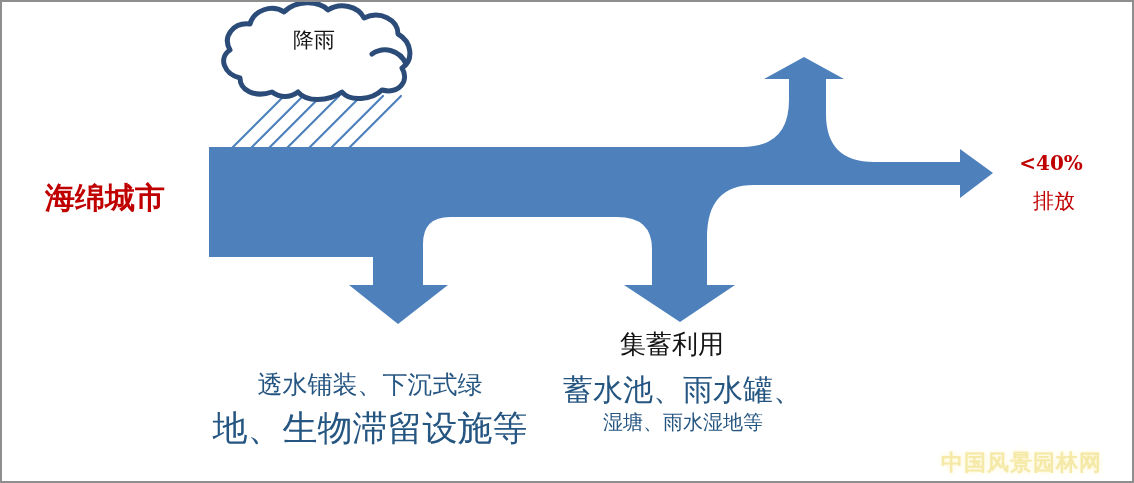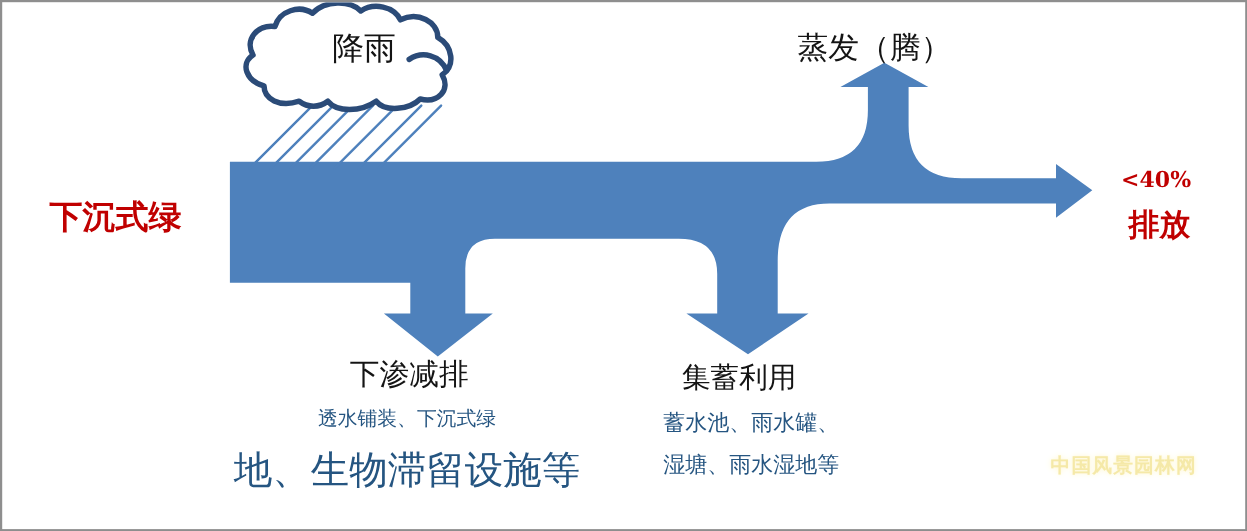--- a/index.html
+++ b/index.html
@@ -14,43 +14,43 @@
   }
   svg.flow{position:absolute;left:0;top:0;}
   .lbl{
     position:absolute;
     transform:translateX(-50%);
     white-space:nowrap;
     color:var(--text_black,#111);
     line-height:1.05;
     text-align:center;
   }
-  .lbl.rain      {left:329px;top:27px;font-size:29px;}
+  .lbl.rain      {left:312px;top:27px;font-size:21px;}
   .lbl.sponge    {left:103px;top:180px;font-size:30px;font-weight:700;
                   font-family:"Liberation Sans",sans-serif;color:var(--accent_red,#c00000);}
   .lbl.mainflow  {left:391px;top:168px;font-size:29px;}
   .lbl.evap      {left:793px;top:27px;font-size:28px;}
   .lbl.pct       {left:1049px;top:151px;font-size:20px;font-weight:700;color:var(--accent_red,#c00000);}
-  .lbl.discharge {left:1052px;top:188px;font-size:28px;font-weight:700;color:var(--accent_red,#c00000);}
+  .lbl.discharge {left:1052px;top:188px;font-size:21px;font-weight:400;color:var(--accent_red,#c00000);}
   .lbl.infil-t   {left:370px;top:325px;font-size:27px;}
-  .lbl.infil-1   {left:368px;top:370px;font-size:18px;color:var(--desc_blue,#255581);}
+  .lbl.infil-1   {left:368px;top:370px;font-size:25px;color:var(--desc_blue,#255581);}
   .lbl.infil-2   {left:368px;top:408px;font-size:35px;color:var(--desc_blue,#255581);}
   .lbl.store-t   {left:670px;top:329px;font-size:26px;}
-  .lbl.store-1   {left:681px;top:372px;font-size:20px;color:var(--desc_blue,#255581);text-align:center;}
+  .lbl.store-1   {left:681px;top:372px;font-size:30px;color:var(--desc_blue,#255581);text-align:center;}
   .lbl.store-2   {left:681px;top:410px;font-size:20px;color:var(--desc_blue,#255581);}
 
   .watermark{
     position:absolute;left:912px;top:412px;width:215px;
     text-align:center;
     color:var(--watermark_yellow,#f5e9a8);
     text-shadow:0 0 6px #fff6cf,0 0 2px #fffbe3;
     pointer-events:none;
     font-family:"DejaVu Serif", serif;
   }
-  .watermark .wm-main{font-size:18px;font-weight:700;letter-spacing:1px;line-height:1.1;}
+  .watermark .wm-main{font-size:22px;font-weight:700;letter-spacing:1px;line-height:1.1;margin-top:36px;}
   .watermark .wm-sub{font-size:14px;font-weight:700;font-style:italic;letter-spacing:1px;line-height:1.1;
                      font-family:"Liberation Sans",sans-serif;}
 </style>
 </head>
 <body>
 
 <div class="frame">
 
   <svg class="flow" width="1134" height="483" viewBox="0 0 1134 483">
 
@@ -82,25 +82,23 @@
                C410,40 412,58 400,66
                C408,80 396,92 380,88
                C370,98 348,100 340,90
                C326,100 304,100 296,90
                C288,96 278,96 270,90 Z"></path>
       <path style="fill:none;stroke:var(--cloud_outline,#2B4B78);stroke-width:5;stroke-linecap:round" d="M404,62 C398,48 382,44 370,52"></path>
     </g>
   </svg>
 
   <div class="lbl rain">降雨</div>
-  <div class="lbl sponge">下沉式绿</div>
-  <div class="lbl evap">蒸发（腾）</div>
+  <div class="lbl sponge">海绵城市</div>
   <div class="lbl pct">&lt;40%</div>
   <div class="lbl discharge">排放</div>
-  <div class="lbl infil-t">下渗减排</div>
   <div class="lbl infil-1">透水铺装、下沉式绿</div>
   <div class="lbl infil-2">地、生物滞留设施等</div>
   <div class="lbl store-t">集蓄利用</div>
   <div class="lbl store-1">蓄水池、雨水罐、</div>
   <div class="lbl store-2">湿塘、雨水湿地等</div>
 
   <div class="watermark">
     <div class="wm-main">中国风景园林网</div>
   </div>
 

